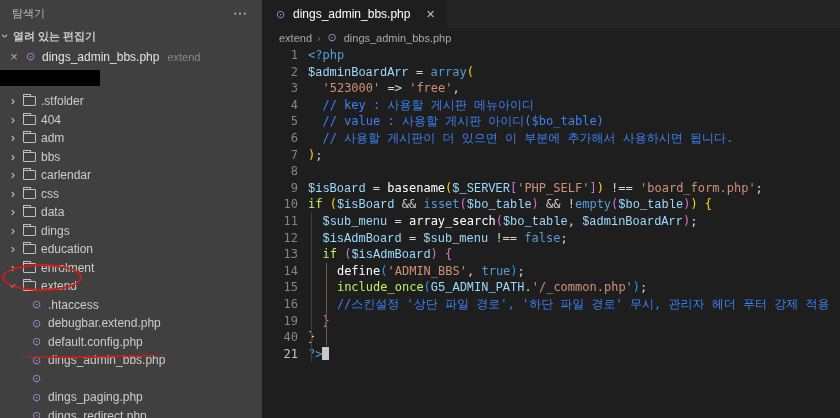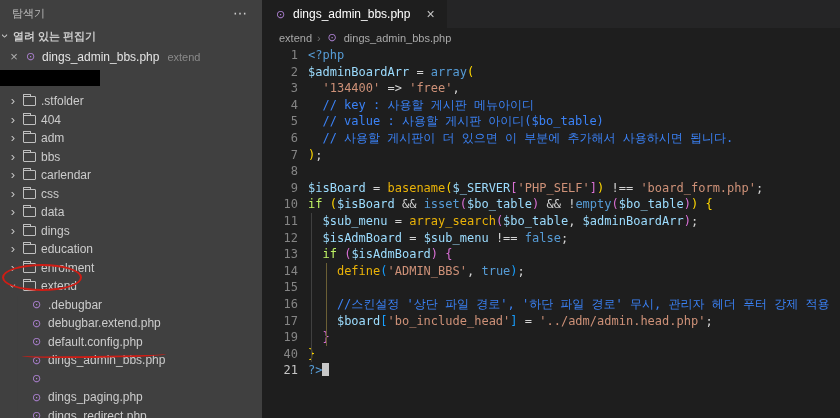--- a/index.html
+++ b/index.html
@@ -38,24 +38,24 @@
   .tab-close { color:#c5c5c5; font-size:14px; margin-left:10px; }
   .breadcrumb { height:19px; display:flex; align-items:center; gap:5px; padding-left:17px; font-size:11px; color:#a9a9a9; flex-shrink:0; }
   .bc-sep { color:#6e6e6e; }
   .bc-item { cursor:pointer; }
   .code { position:relative; flex:1; font-family:"DejaVu Sans Mono", monospace; font-size:12px; line-height:16.6px; overflow:hidden; }
   .line { display:flex; height:16.6px; white-space:pre; }
   .ln { width:36px; text-align:right; color:#858585; flex-shrink:0; }
   .ln.active { color:#c6c6c6; }
   .lt { padding-left:10px; }
   .tok-d  { color:#d4d4d4; }
-  .tok-v  { color:#9cdcfe; }
+  .tok-v  { color:#9cdcfe;font-family:Liberation Mono, monospace; }
   .tok-s  { color:#ce9178; }
   .tok-c  { color:#3b82f6; }
-  .tok-f  { color:#eab308; }
+  .tok-f  { color:#ffffff; }
   .tok-k  { color:#569cd6; }
   .tok-kc { color:#bef264; }
   .tok-b1 { color:#ffd700; }
   .tok-b2 { color:#da70d6; }
   .tok-b3 { color:#179fff; }
   .tok-cur { display:inline-block; width:7px; height:13px; background:#c8c8c8; vertical-align:-2px; }
   .guide { position:absolute; width:1px; pointer-events:none; }
   .guide-a { left:49px; top:166px; height:149px; background:#404040; }
   .guide-b { left:64px; top:216px; height:83px; background:#6b5f35; }
 </style>
@@ -135,21 +135,21 @@
           <span class="folder-ic"></span>
           <span class="lbl">enrolment</span>
         </div>
         <div class="tree-row">
           <span class="chev open">›</span>
           <span class="folder-ic"></span>
           <span class="lbl">extend</span>
         </div>
         <div class="tree-row child">
           <span class="php-ic">⊙</span>
-          <span class="lbl">.debugbar</span>
+          <span class="lbl">.htaccess</span>
         </div>
         <div class="tree-row child">
           <span class="php-ic">⊙</span>
           <span class="lbl">debugbar.extend.php</span>
         </div>
         <div class="tree-row child">
           <span class="php-ic">⊙</span>
           <span class="lbl">default.config.php</span>
         </div>
         <div class="tree-row child">
@@ -188,34 +188,33 @@
       <span class="bc-sep">›</span>
       <span class="php-ic">⊙</span>
       <span class="bc-item">dings_admin_bbs.php</span>
     </div>
 
     <div class="code" id="code">
       <div class="guide guide-a"></div>
       <div class="guide guide-b"></div>
     <div class="line"><span class="ln">1</span><span class="lt"><span class="tok-k">&lt;?php</span></span></div>
         <div class="line"><span class="ln">2</span><span class="lt"><span class="tok-v">$adminBoardArr</span><span class="tok-d"> = </span><span class="tok-k">array</span><span class="tok-b1">(</span></span></div>
-        <div class="line"><span class="ln">3</span><span class="lt"><span class="tok-d">  </span><span class="tok-s">'134400'</span><span class="tok-d"> =&gt; </span><span class="tok-s">'free'</span><span class="tok-d">,</span></span></div>
+        <div class="line"><span class="ln">3</span><span class="lt"><span class="tok-d">  </span><span class="tok-s">'523000'</span><span class="tok-d"> =&gt; </span><span class="tok-s">'free'</span><span class="tok-d">,</span></span></div>
         <div class="line"><span class="ln">4</span><span class="lt"><span class="tok-c">  // key : 사용할 게시판 메뉴아이디</span></span></div>
         <div class="line"><span class="ln">5</span><span class="lt"><span class="tok-c">  // value : 사용할 게시판 아이디($bo_table)</span></span></div>
         <div class="line"><span class="ln">6</span><span class="lt"><span class="tok-c">  // 사용할 게시판이 더 있으면 이 부분에 추가해서 사용하시면 됩니다.</span></span></div>
         <div class="line"><span class="ln">7</span><span class="lt"><span class="tok-b1">)</span><span class="tok-d">;</span></span></div>
         <div class="line"><span class="ln">8</span><span class="lt"></span></div>
         <div class="line"><span class="ln">9</span><span class="lt"><span class="tok-v">$isBoard</span><span class="tok-d"> = </span><span class="tok-f">basename</span><span class="tok-b1">(</span><span class="tok-v">$_SERVER</span><span class="tok-b2">[</span><span class="tok-s">'PHP_SELF'</span><span class="tok-b2">]</span><span class="tok-b1">)</span><span class="tok-d"> !== </span><span class="tok-s">'board_form.php'</span><span class="tok-d">;</span></span></div>
         <div class="line"><span class="ln">10</span><span class="lt"><span class="tok-kc">if</span><span class="tok-d"> </span><span class="tok-b1">(</span><span class="tok-v">$isBoard</span><span class="tok-d"> &amp;&amp; </span><span class="tok-k">isset</span><span class="tok-b2">(</span><span class="tok-v">$bo_table</span><span class="tok-b2">)</span><span class="tok-d"> &amp;&amp; !</span><span class="tok-k">empty</span><span class="tok-b2">(</span><span class="tok-v">$bo_table</span><span class="tok-b2">)</span><span class="tok-b1">)</span><span class="tok-d"> </span><span class="tok-b1">{</span></span></div>
         <div class="line"><span class="ln">11</span><span class="lt"><span class="tok-d">  </span><span class="tok-v">$sub_menu</span><span class="tok-d"> = </span><span class="tok-f">array_search</span><span class="tok-b2">(</span><span class="tok-v">$bo_table</span><span class="tok-d">, </span><span class="tok-v">$adminBoardArr</span><span class="tok-b2">)</span><span class="tok-d">;</span></span></div>
         <div class="line"><span class="ln">12</span><span class="lt"><span class="tok-d">  </span><span class="tok-v">$isAdmBoard</span><span class="tok-d"> = </span><span class="tok-v">$sub_menu</span><span class="tok-d"> !== </span><span class="tok-k">false</span><span class="tok-d">;</span></span></div>
         <div class="line"><span class="ln">13</span><span class="lt"><span class="tok-d">  </span><span class="tok-kc">if</span><span class="tok-d"> </span><span class="tok-b2">(</span><span class="tok-v">$isAdmBoard</span><span class="tok-b2">)</span><span class="tok-d"> </span><span class="tok-b2">{</span></span></div>
         <div class="line"><span class="ln">14</span><span class="lt"><span class="tok-d">    </span><span class="tok-f">define</span><span class="tok-b3">(</span><span class="tok-s">'ADMIN_BBS'</span><span class="tok-d">, </span><span class="tok-k">true</span><span class="tok-b3">)</span><span class="tok-d">;</span></span></div>
-        <div class="line"><span class="ln">15</span></div>
+        <div class="line"><span class="ln">15</span><span class="lt"><span class="tok-d">    </span><span class="tok-kc">include_once</span><span class="tok-b3">(</span><span class="tok-v">G5_ADMIN_PATH</span><span class="tok-d">.</span><span class="tok-s">'/_common.php'</span><span class="tok-b3">)</span><span class="tok-d">;</span></span></div>
         <div class="line"><span class="ln">16</span><span class="lt"><span class="tok-c">    //스킨설정 '상단 파일 경로', '하단 파일 경로' 무시, 관리자 헤더 푸터 강제 적용</span></span></div>
-        <div class="line"><span class="ln">17</span><span class="lt"><span class="tok-d">    </span><span class="tok-v">$board</span><span class="tok-b3">[</span><span class="tok-s">'bo_include_head'</span><span class="tok-b3">]</span><span class="tok-d"> = </span><span class="tok-s">'../adm/admin.head.php'</span><span class="tok-d">;</span></span></div>
         <div class="line"><span class="ln">19</span><span class="lt"><span class="tok-d">  </span><span class="tok-b2">}</span></span></div>
         <div class="line"><span class="ln">40</span><span class="lt"><span class="tok-b1">}</span></span></div>
         <div class="line"><span class="ln active">21</span><span class="lt"><span class="tok-k">?&gt;</span><span class="tok-cur"></span></span></div>
       </div>
   </main>
 
 </div>
 
 </body></html>

